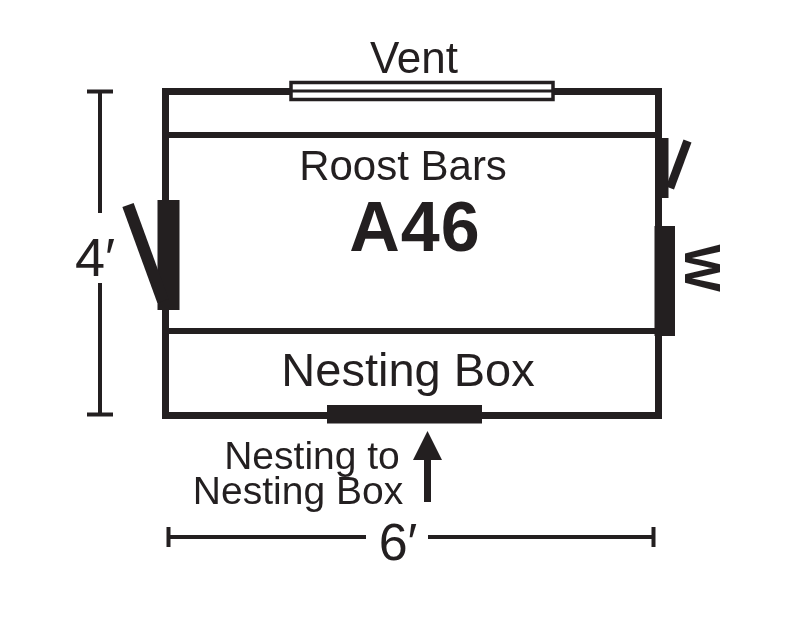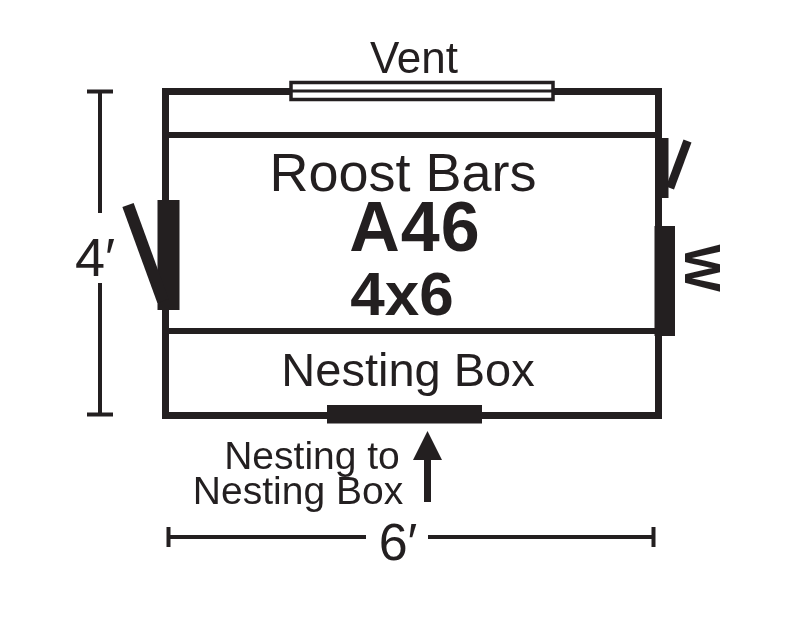--- a/index.html
+++ b/index.html
@@ -8,21 +8,21 @@
     width:800px; height:620px; background:var(--bg);
     font-family:"Liberation Sans", sans-serif; overflow:hidden;
   }
   .stage { position:relative; width:800px; height:620px; background:var(--bg); }
   .stage svg { position:absolute; left:0; top:0; }
   .label {
     position:absolute; line-height:1; color:var(--ink);
     white-space:nowrap; transform:translateX(-50%);
   }
   .vent-label        { left:414px; top:36px;  font-size:44px;text-align:center; }
-  .roost-label       { left:403px; top:145px; font-size:54px; }
+  .roost-label       { left:403px; top:145px; font-size:42px; }
   .model-label       { left:415px; top:192px; font-size:70px; font-weight:bold; letter-spacing:1px; }
   .size-label        { left:402px; top:263px; font-size:62px; font-weight:bold; }
   .nesting-label     { left:408px; top:346px; font-size:47px; }
   .access-line1      { left:312px; top:436px; font-size:39px; }
   .access-line2      { left:298px; top:471px; font-size:39px; }
   .height-dim-label  { left:95px;  top:230px; font-size:54px; }
   .width-dim-label   { left:398px; top:516px; font-size:52px; }
   .window-label {
     left:702px; top:268px; font-size:50px; font-weight:bold;
     transform:translate(-50%,-50%) rotate(90deg);
@@ -69,20 +69,19 @@
       <line x1="168.5" y1="527" x2="168.5" y2="547"></line>
       <line x1="170" y1="537" x2="366" y2="537"></line>
       <line x1="428" y1="537" x2="652" y2="537"></line>
       <line x1="653.5" y1="527" x2="653.5" y2="547"></line>
     </g>
   </svg>
 
   <div class="label vent-label">Vent</div>
   <div class="label roost-label">Roost Bars</div>
   <div class="label model-label">A46</div>
-  <div class="label size-label">4x6</div>
   <div class="label nesting-label">Nesting Box</div>
   <div class="label access-line1">Nesting to</div>
   <div class="label access-line2">Nesting Box</div>
   <div class="label window-label">W</div>
   <div class="label height-dim-label">4′</div>
   <div class="label width-dim-label">6′</div>
 </div>
 
 </body></html>

